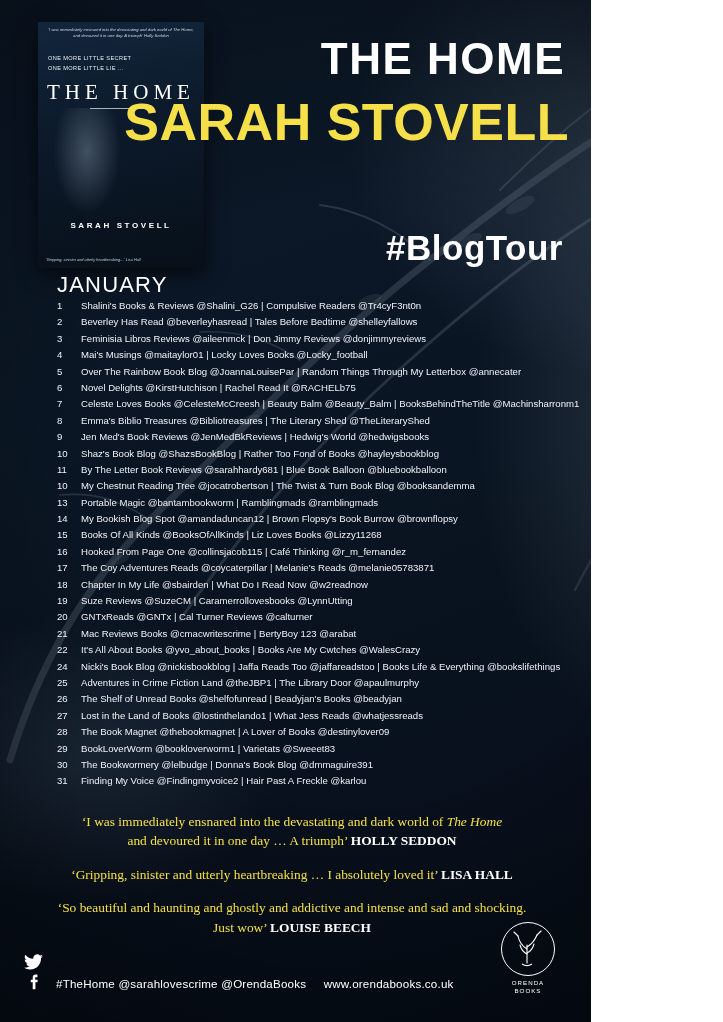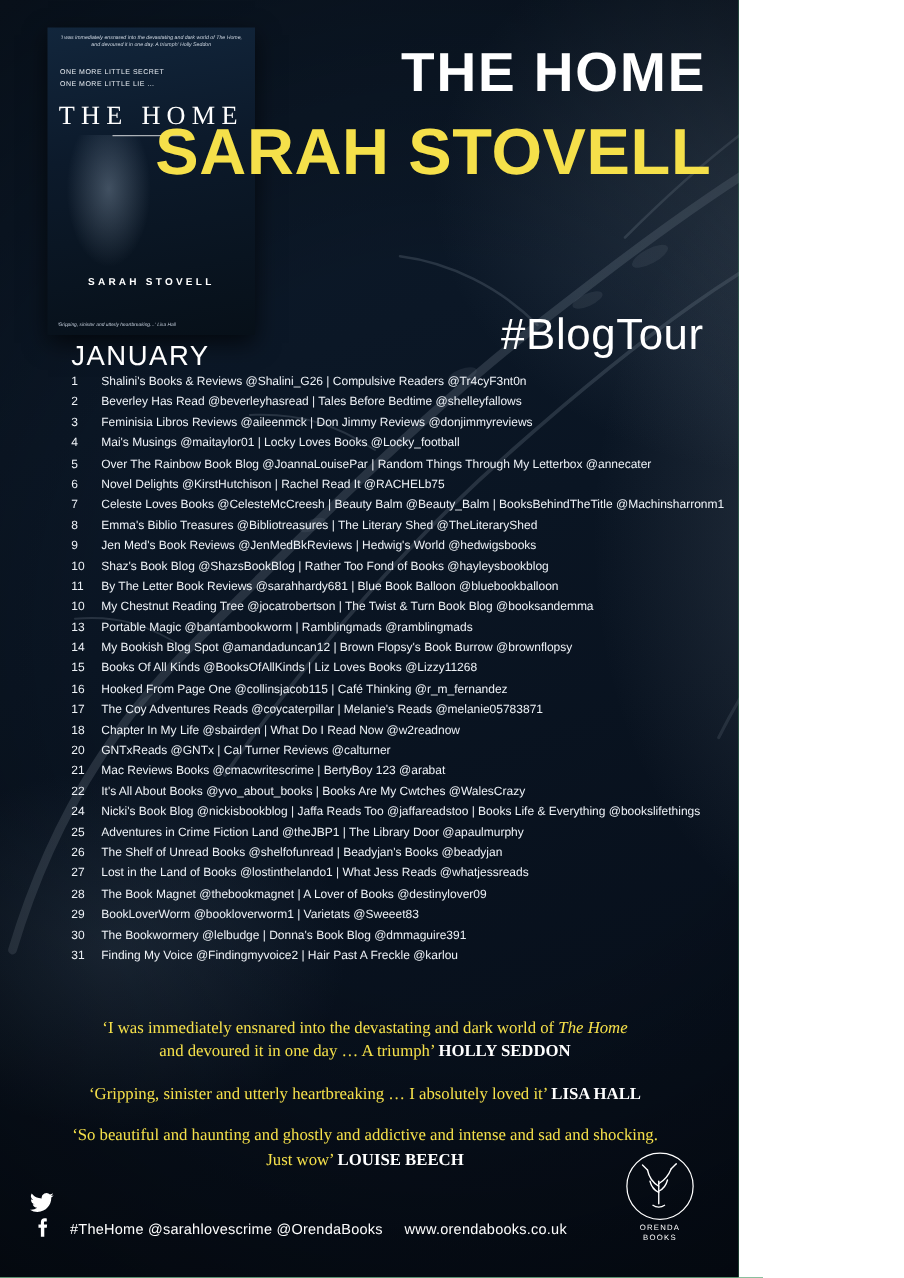--- a/index.html
+++ b/index.html
@@ -143,24 +143,23 @@
     font-weight: bold;
     letter-spacing: 0.5px;
     text-align: right;
   }
   .blogtour {
     position: absolute;
     right: 28px;
     top: 228px;
     color: #ffffff;
     font-size: 35px;
-    font-weight: normal;
+    font-weight: bold;
     letter-spacing: 0.5px;
     text-align: right;
-    margin-top: 20px;
   }
 
   
   .month {
     position: absolute;
     left: 57px;
     top: 272px;
     color: #ffffff;
     font-size: 22px;
     letter-spacing: 1.2px;
@@ -380,20 +379,24 @@
       </div>
       <div class="sched-row">
         <span class="sched-day">17</span>
         <span class="sched-entry">The Coy Adventures Reads  @coycaterpillar | Melanie's Reads @melanie05783871</span>
       </div>
       <div class="sched-row">
         <span class="sched-day">18</span>
         <span class="sched-entry">Chapter In My Life @sbairden | What Do I Read Now @w2readnow</span>
       </div>
       <div class="sched-row">
+        <span class="sched-day">19</span>
+        <span class="sched-entry">Suze Reviews @SuzeCM | Caramerrollovesbooks @LynnUtting</span>
+      </div>
+      <div class="sched-row">
         <span class="sched-day">20</span>
         <span class="sched-entry">GNTxReads @GNTx | Cal Turner Reviews @calturner</span>
       </div>
       <div class="sched-row">
         <span class="sched-day">21</span>
         <span class="sched-entry">Mac Reviews Books @cmacwritescrime | BertyBoy 123 @arabat</span>
       </div>
       <div class="sched-row">
         <span class="sched-day">22</span>
         <span class="sched-entry">It's All About Books @yvo_about_books | Books Are My Cwtches @WalesCrazy</span>

